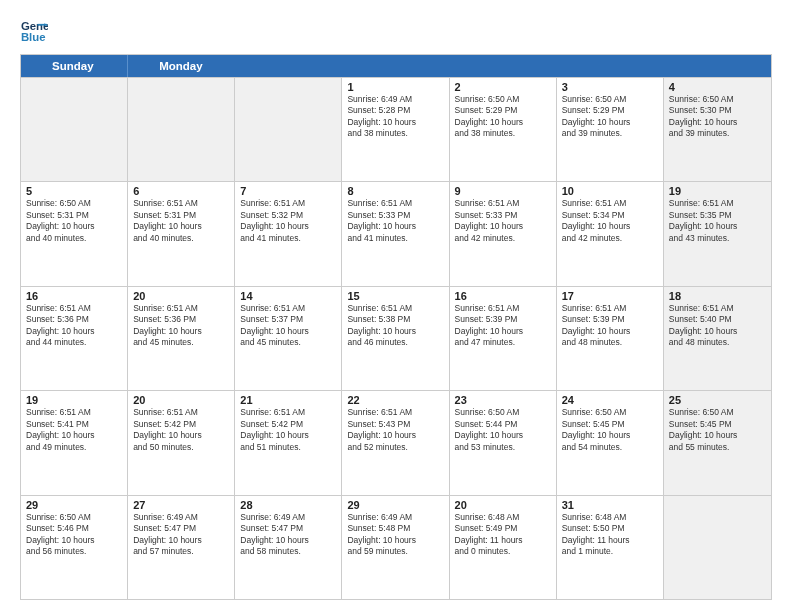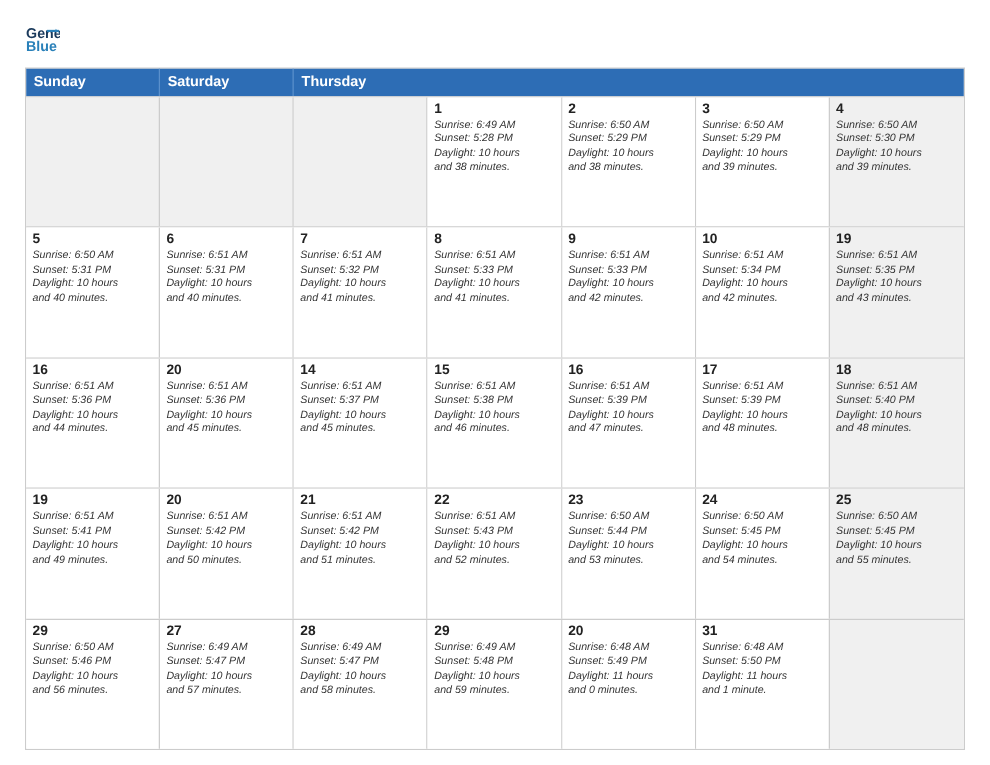--- a/index.html
+++ b/index.html
@@ -56,20 +56,21 @@
       grid-template-columns: repeat(7, 1fr);
       background: #2d6db5;
     }
     .cal-header-cell {
       color: #fff;
       font-size: 11.5px;
       font-weight: bold;
       padding: 5px 6px;
       text-align: left;
       border-right: 1px solid #5a90cc;
+      margin-left: 25px;
     }
     .cal-header-cell:last-child { border-right: none; }
     .cal-body {
       flex: 1;
       display: flex;
       flex-direction: column;
     }
     .cal-week {
       display: grid;
       grid-template-columns: repeat(7, 1fr);
@@ -91,21 +92,20 @@
     .day-number {
       font-size: 11px;
       font-weight: bold;
       color: #222;
       margin-bottom: 1px;
     }
     .cell-text {
       font-size: 8.5px;
       line-height: 1.35;
       color: #333;
-      font-style: italic;
     }
   </style>
 </head>
 <body>
 
 <div class="page">
   <div class="header">
     <div class="logo">
       <svg class="logo-icon" viewBox="0 0 32 32">
         <text x="1" y="16" font-size="13" font-weight="bold" fill="#1a3a5c">General</text>
@@ -120,22 +120,21 @@
     </div>
     <div class="title-block">
       <div class="month-title"></div>
       <div class="location-subtitle"></div>
     </div>
   </div>
 
   <div class="calendar">
     <div class="cal-header-row" id="cal-header">
         <div class="cal-header-cell">Sunday</div>
-        <div class="cal-header-cell">Saturday</div>
-        <div class="cal-header-cell">Thursday</div>
+        <div class="cal-header-cell">Monday</div>
       </div>
     <div class="cal-body" id="cal-body">
         <div class="cal-week">
           <div class="cal-cell shaded empty"></div>
           <div class="cal-cell shaded empty"></div>
           <div class="cal-cell shaded empty"></div>
           <div class="cal-cell">
             <div class="day-number">1</div>
             <div class="cell-text" style="white-space: pre-line;">Sunrise: 6:49 AM
 Sunset: 5:28 PM

